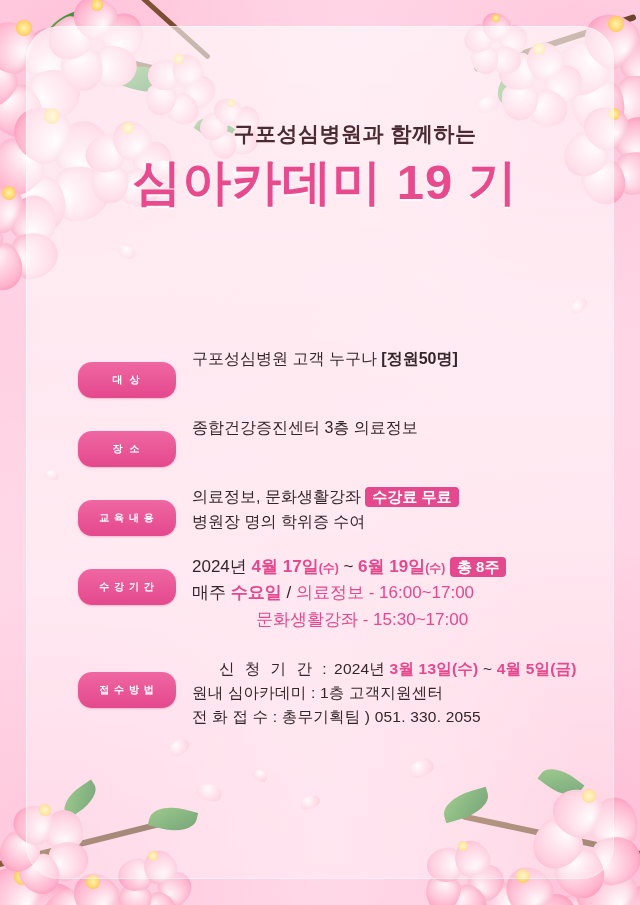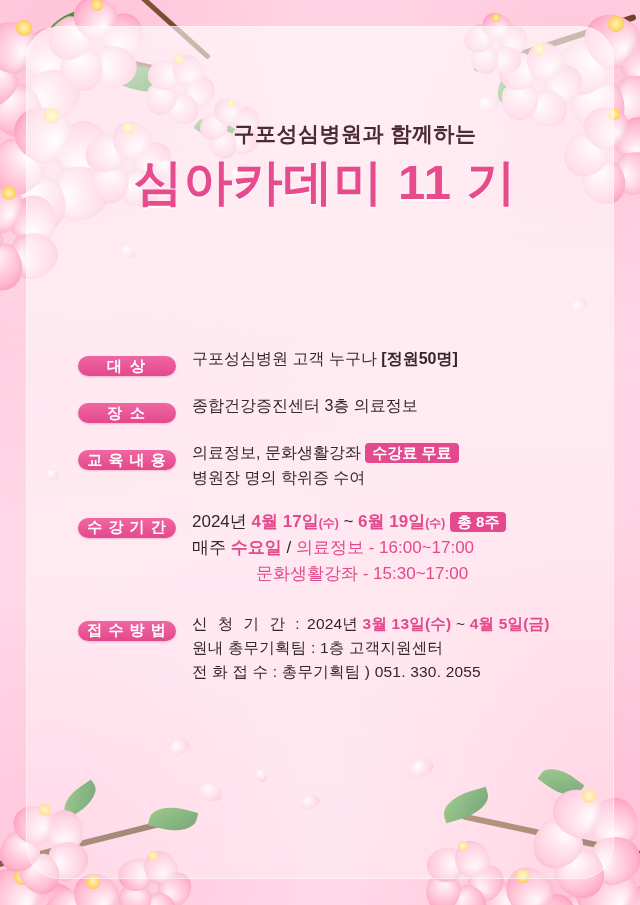--- a/index.html
+++ b/index.html
@@ -124,32 +124,32 @@
     width: 490px;
   }
   .row {
     display: flex;
     align-items: flex-start;
     margin-bottom: 16px;
   }
   .tag {
     flex: 0 0 auto;
     width: 98px;
-    height: 20px;
+    height: 36px;
     border-radius: 14px;
     background: linear-gradient(180deg, #ef67a2 0%, #e4488d 100%);
     color: #ffffff;
-    font-size: 15px;
+    font-size: 10px;
     font-weight: bold;
     display: flex;
     align-items: center;
     justify-content: center;
     letter-spacing: 2px;
     box-shadow: 0 1px 2px rgba(180,50,100,0.25);
-    margin-top: 11px;
+    margin-top: 17px;
   }
   .tag.wide { letter-spacing: 1px; }
   .rowbody {
     margin-left: 16px;
     padding-top: 2px;
     color: #33262a;
     font-size: 16px;
     line-height: 1.55;
   }
   .rowbody .line { white-space: nowrap; }
@@ -159,21 +159,21 @@
   .hl {
     background: #e4488d;
     color: #fff;
     font-weight: bold;
     padding: 1px 7px 2px;
     border-radius: 4px;
     font-size: 15px;
   }
   .brackets { font-weight: bold; color: #33262a; }
   .indent { padding-left: 64px; }
-  .sp { letter-spacing: 3px; }
+  .sp { letter-spacing: 3px; margin-left: 27px; }
   .r-period .line { font-size: 17px; }
   .r-apply .line { font-size: 15.5px; letter-spacing: .2px; }
 </style>
 </head>
 <body>
 
 <div class="poster">
 
   <div class="blossom">
     <div class="branch" style="left:0;top:54px;width:210px;height:7px;transform:rotate(13deg);"></div>
@@ -360,21 +360,21 @@
   <div class="tinypetal" style="left:118px;top:246px;width:18px;height:12px;transform:rotate(28deg);"></div>
   <div class="tinypetal" style="left:300px;top:796px;width:20px;height:13px;transform:rotate(-14deg);"></div>
   <div class="tinypetal" style="left:252px;top:770px;width:16px;height:11px;transform:rotate(40deg);"></div>
   <div class="tinypetal" style="left:570px;top:300px;width:18px;height:12px;transform:rotate(-36deg);"></div>
   <div class="tinypetal" style="left:44px;top:470px;width:15px;height:10px;transform:rotate(18deg);"></div>
 
   <div class="card"></div>
 
   <div class="headline">
     <div class="kicker">구포성심병원과 함께하는</div>
-    <div class="title1">심아카데미 11 기</div>
+    <div class="title1">심아카데미 19 기</div>
   </div>
 
   <div class="info">
 
     <div class="row">
       <div class="tag">대 상</div>
       <div class="rowbody">
         <span class="line">구포성심병원 고객 누구나</span>
         <span class="brackets">[정원50명]</span>
       </div>
@@ -423,19 +423,19 @@
     <div class="row r-apply" style="margin-top:22px;">
       <div class="tag wide">접 수 방 법</div>
       <div class="rowbody">
         <div class="line">
           <span class="sp">신 청 기 간 :</span>
           <span>2024년</span>
           <span class="pink">3월 13일(수)</span>
           <span>~</span>
           <span class="pink">4월 5일(금)</span>
         </div>
-        <div class="line">원내 총무기획팀 : 1층 고객지원센터</div>
+        <div class="line">원내 심아카데미 : 1층 고객지원센터</div>
         <div class="line">전 화 접 수 : 총무기획팀 ) 051. 330. 2055</div>
       </div>
     </div>
 
   </div>
 </div>
 
 </body></html>

